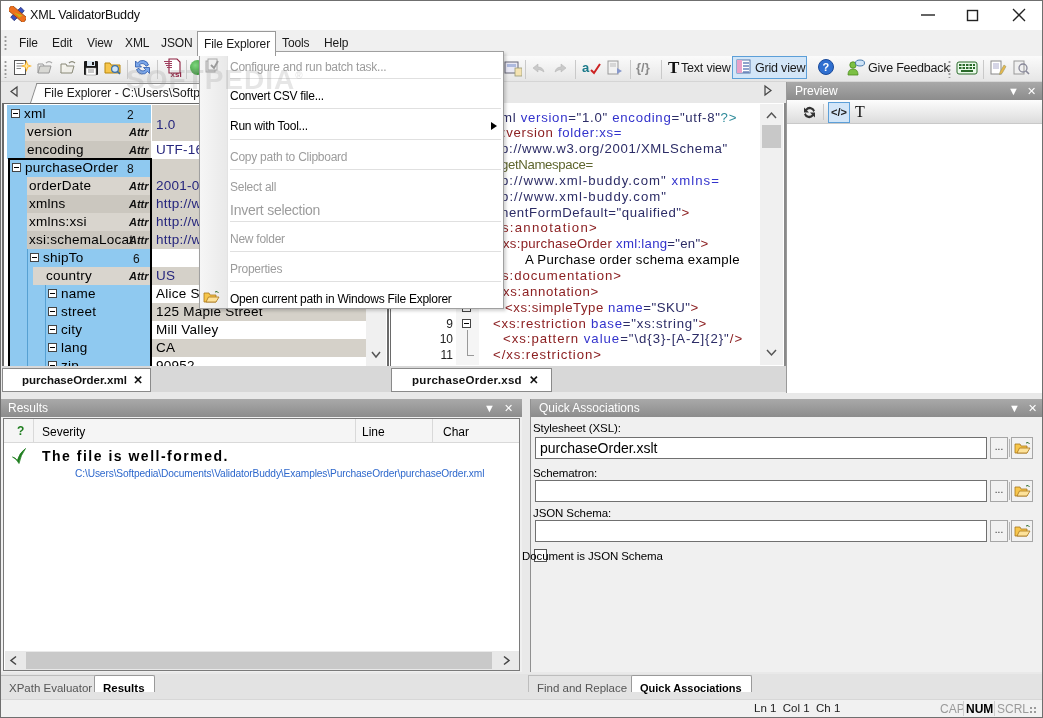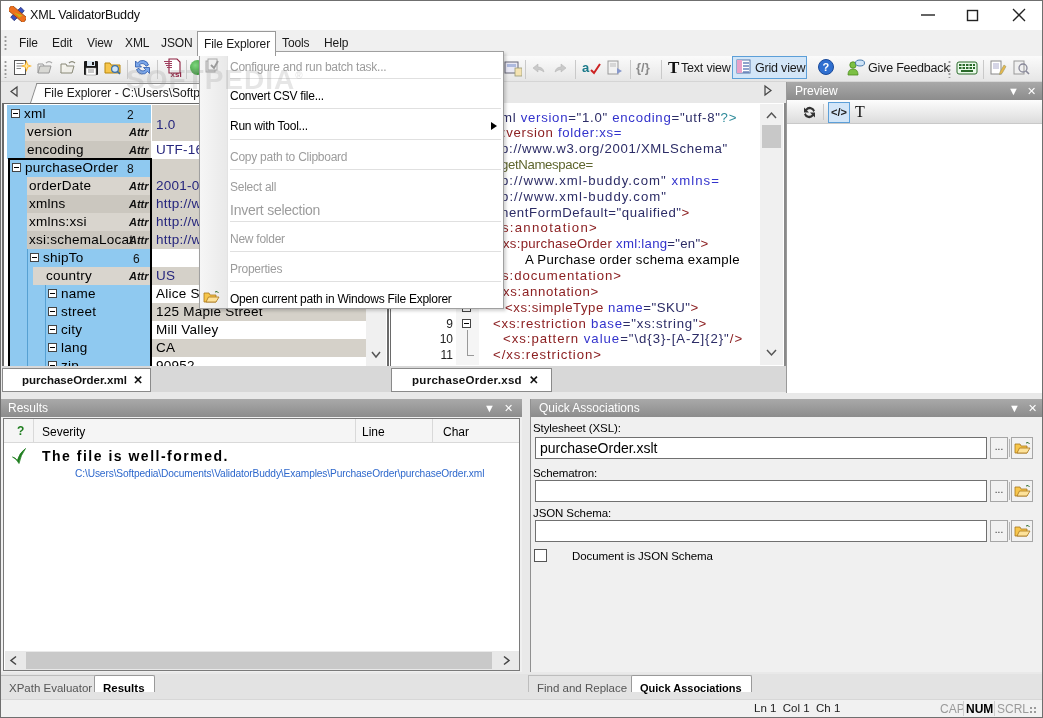--- a/index.html
+++ b/index.html
@@ -393,21 +393,21 @@
 <div class="qainput" style="left:535px;top:520px;width:452px;"></div>
 <div class="qabtn" style="left:990px;top:520px;">...</div>
 <div class="abs" style="left:1009px;top:522px;width:1px;height:18px;background:#b5b5b5;"></div>
 <div class="qabtn" style="left:1011px;top:520px;width:22px;"></div>
 <svg class="abs" style="left:1014px;top:524px;" width="17" height="14">
     <path d="M1 12 L1 3 L6 3 L7 5 L13 5 L13 12 Z" fill="#f7c64c" stroke="#a8761b" stroke-width="0.8"></path>
     <path d="M3 12 L5.5 7 L16 7 L13 12 Z" fill="#fde29a" stroke="#a8761b" stroke-width="0.8"></path>
     <path d="M12 2 Q14.5 0.5 15.5 3" fill="none" stroke="#2a6a2a" stroke-width="1"></path>
   </svg>
 <div class="abs" style="left:534px;top:549px;width:13px;height:13px;border:1px solid #555;background:#fff;"></div>
-<div class="qalabel" style="left:572px;top:550px;">Document is JSON Schema</div>
+<div class="qalabel" style="left:522px;top:550px;">Document is JSON Schema</div>
 <div class="abs" style="left:787px;top:82px;width:255px;height:311px;background:#fff;"></div>
 <div class="phead" style="left:787px;top:82px;width:255px;">Preview<span class="phbtn" style="left:221px;">▼</span><span class="phbtn" style="left:240px;">✕</span></div>
 <div class="abs" style="left:787px;top:100px;width:255px;height:24px;background:linear-gradient(#fdfdfd,#dcdcdc);border-bottom:1px solid #c9c9c9;"></div>
 <svg class="abs" style="left:801px;top:104px;" width="17" height="17">
     <path d="M14 6.5 A5.5 5.5 0 0 0 4.5 5 L3 3.5 L3 8.5 L8 8.5 L6 6.5 A3.6 3.6 0 0 1 12.3 8 Z" fill="#333"></path>
     <path d="M3 10.5 A5.5 5.5 0 0 0 12.5 12 L14 13.5 L14 8.5 L9 8.5 L11 10.5 A3.6 3.6 0 0 1 4.7 9 Z" fill="#333"></path>
   </svg>
 <div class="abs" style="left:823px;top:104px;width:1px;height:16px;background:#c9c9c9;"></div>
 <div class="abs" style="left:828px;top:102px;width:22px;height:21px;background:#d3e6f8;border:1px solid #5c9fd8;"></div>
 <div class="abs" style="left:831px;top:106px;font-size:11px;font-weight:bold;color:#222;">&lt;/&gt;</div>

